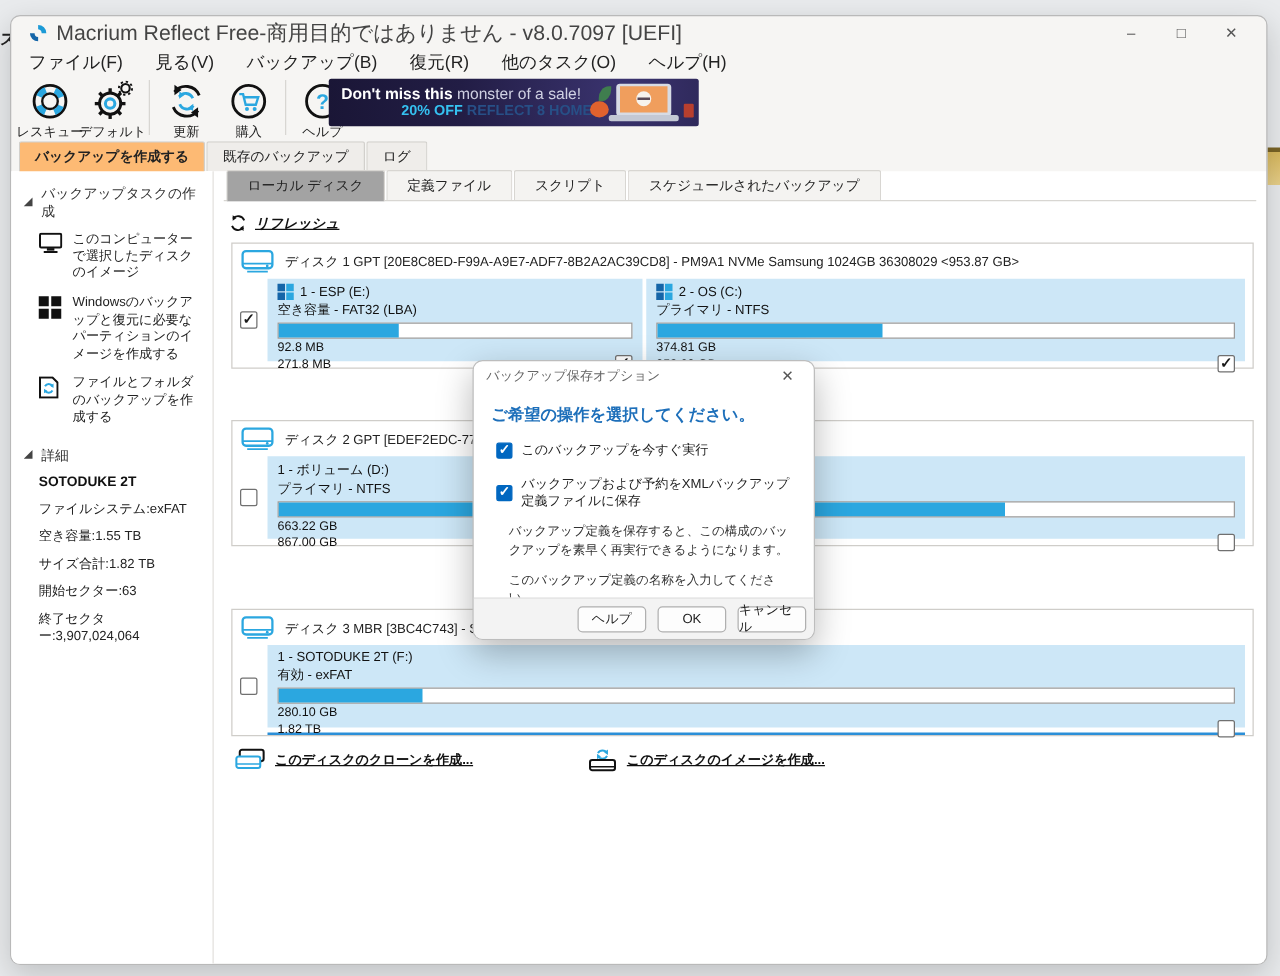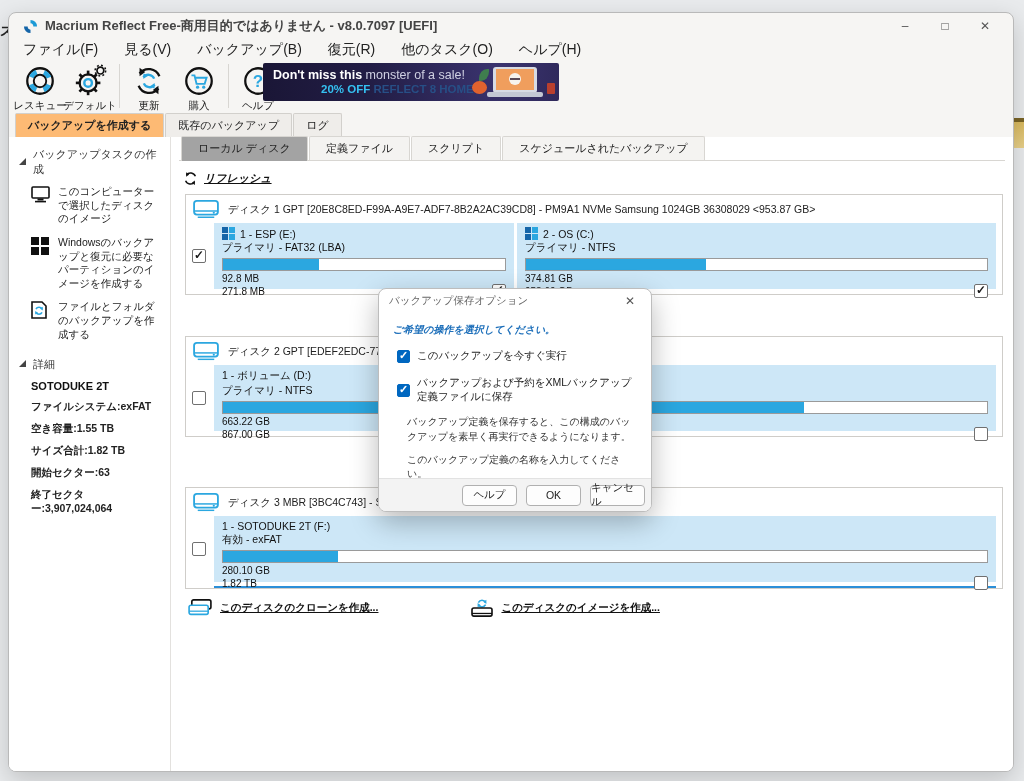--- a/index.html
+++ b/index.html
@@ -8,21 +8,21 @@
   .desk-peek{position:absolute;left:0;top:22px;width:9px;overflow:hidden;
     font-size:13px;font-weight:bold;color:#222;z-index:0;white-space:nowrap;}
   .gold-strip{position:absolute;right:0;top:118px;width:10px;height:30px;z-index:0;
     background:linear-gradient(180deg,#7a6426 0 4px,#d9b95e 4px,#e8d08a);}
   
   .window{position:absolute;left:8px;top:12px;width:1006px;height:760px;
     background:#f6f5f3;border:1px solid #b9b9b9;border-radius:8px;z-index:1;
     box-shadow:0 8px 24px rgba(0,0,0,.18);overflow:hidden;}
   .titlebar{height:26px;display:flex;align-items:center;padding:0 8px 0 14px;}
   .app-icon{width:15px;height:15px;margin-right:7px;}
-  .title-text{font-size:13px;color:#444;flex:1;font-weight:bold;}
+  .title-text{font-size:17px;color:#444;flex:1;}
   .win-controls{display:flex;align-items:center;}
   .win-btn{width:40px;height:24px;display:flex;align-items:center;justify-content:center;
     font-size:12px;color:#555;cursor:default;}
   
   .menubar{height:22px;display:flex;align-items:center;padding-left:14px;gap:26px;}
   .menu-item{font-size:14px;color:#222;}
   
   .toolbar{height:53px;display:flex;align-items:flex-start;padding-left:6px;position:relative;}
   .tool-btn{width:50px;display:flex;flex-direction:column;align-items:center;padding-top:3px;}
   .tool-ic{width:34px;height:34px;}
@@ -56,21 +56,21 @@
   .tree-hdr{display:flex;align-items:center;font-size:11px;color:#333;margin-bottom:8px;}
   .tri{width:0;height:0;border-left:7px solid transparent;border-bottom:7px solid #444;
     transform:translateY(-1px);margin-right:7px;}
   .tree-item{display:flex;margin:0 0 10px 12px;gap:7px;}
   .ti-icon{flex-shrink:0;width:20px;padding-top:1px;}
   .ti-label{font-size:10.5px;color:#222;line-height:1.3;}
   .winlogo-b{display:grid;grid-template-columns:8px 8px;grid-template-rows:8px 8px;gap:2px;}
   .winlogo-b span{background:#111;}
   .detail-block{margin:2px 0 0 12px;}
   .vol-name{font-size:11px;font-weight:bold;color:#111;margin-bottom:8px;}
-  .detail-line{font-size:10.5px;color:#222;margin-bottom:8px;font-weight:bold;}
+  .detail-line{font-size:10.5px;color:#222;margin-bottom:8px;}
   .content{flex:1;padding:0 8px 0 8px;position:relative;}
   .tabstrip2{height:24px;display:flex;align-items:flex-end;border-bottom:1px solid #d8d6d2;padding-left:2px;}
   .ctab{font-size:11px;color:#222;padding:4px 16px;border:1px solid #d8d6d2;border-bottom:none;
     background:#f4f3f1;margin-right:1px;border-radius:2px 2px 0 0;}
   .ctab.active{background:#a3a3a3;margin-bottom:-1px;padding-bottom:5px;}
   .refresh-row{display:flex;align-items:center;gap:6px;margin:10px 0 8px 4px;}
   .refresh-lbl{font-size:11px;font-weight:bold;color:#111;text-decoration:underline;font-style:italic;}
   
   .disk-card{border:1px solid #cfcdc9;margin:0 2px 0 6px;background:#fff;}
   .disk-header{display:flex;align-items:center;gap:8px;padding:4px 6px 2px 6px;}
@@ -108,21 +108,21 @@
   .flink{display:flex;align-items:center;gap:7px;}
   .flink span{font-size:10.5px;font-weight:bold;color:#111;text-decoration:underline;}
   
   .dialog{position:absolute;left:378px;top:288px;width:274px;height:224px;background:#fff;
     border:1px solid #bdbdbd;border-radius:8px;z-index:5;
     box-shadow:0 10px 28px rgba(0,0,0,.28);overflow:hidden;}
   .dlg-title{height:24px;display:flex;align-items:center;padding:0 8px 0 10px;}
   .dlg-title-text{flex:1;font-size:10.5px;color:#666;}
   .dlg-close{font-size:12px;color:#555;width:26px;text-align:center;}
   .dlg-body{padding:4px 14px 0 14px;}
-  .dlg-heading{font-size:10px;font-weight:bold;color:#1d6fba;margin:6px 0 12px 0;font-style:italic;}
+  .dlg-heading{font-size:13px;font-weight:bold;color:#1d6fba;margin:6px 0 12px 0;}
   .dlg-cbrow{display:flex;align-items:center;gap:7px;margin:0 0 13px 4px;}
   .dlg-cbrow span{font-size:10.5px;color:#222;}
   .dlg-note{font-size:10px;color:#333;line-height:1.45;margin:-2px 0 9px 14px;}
   .dlg-prompt{font-size:10px;color:#333;margin:0 0 5px 14px;}
   .dlg-inprow{display:flex;align-items:center;gap:7px;margin-left:14px;}
   .dlg-input{width:205px;height:20px;border:1px solid #999;border-bottom:1px solid #666;
     font-size:10.5px;padding:0 5px;font-family:"Liberation Sans",sans-serif;color:#111;background:#fff;}
   .dlg-browse{width:26px;height:20px;border:1px solid #adadad;background:#fdfdfd;border-radius:3px;
     font-size:10px;color:#333;display:flex;align-items:center;justify-content:center;}
   .dlg-footer{position:absolute;left:0;right:0;bottom:0;height:33px;background:#f3f3f3;
@@ -345,21 +345,21 @@
             <div class="ptile t1">
               <div class="prow1">
                   <span class="winlogo-s">
                     <i></i>
                     <i></i>
                     <i></i>
                     <i></i>
                   </span>
                 <span>1 - ESP (E:)</span>
                 </div>
-              <div class="ptype">プライマリ - FAT32 (LBA)</div>
+              <div class="ptype">空き容量 - FAT32 (LBA)</div>
               <div class="pbar">
                   <div class="pfill" style="width: 34%;"></div>
                 </div>
               <div class="pbottom">
                 <div class="psizes">
                   <div>92.8 MB</div>
                   <div>271.8 MB</div>
                 </div>
                 <div class="cb checked"></div>
               </div>

